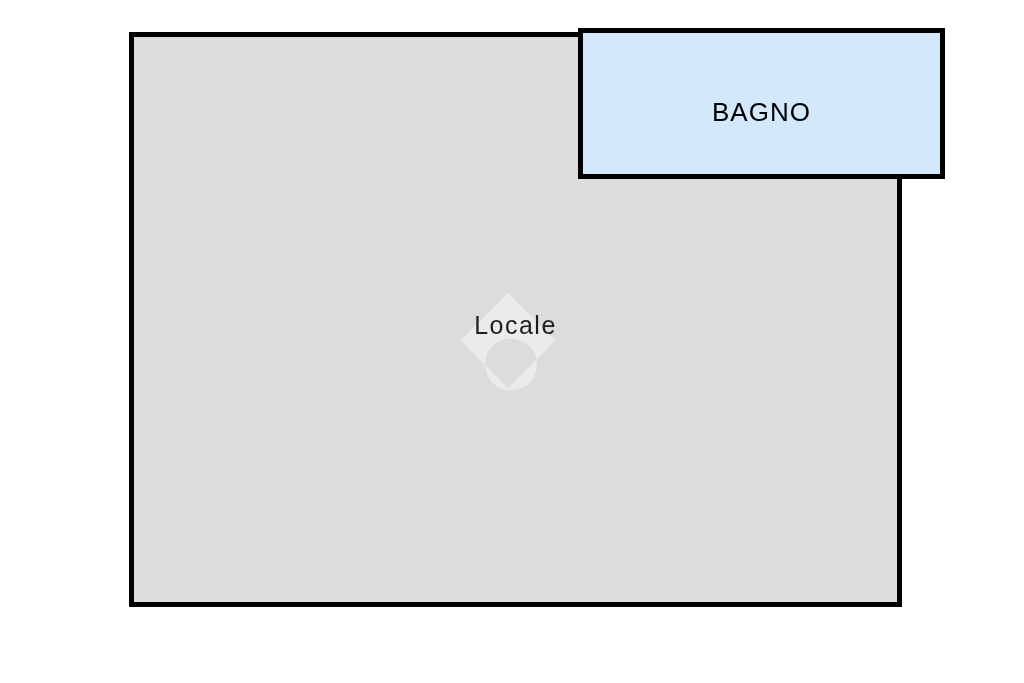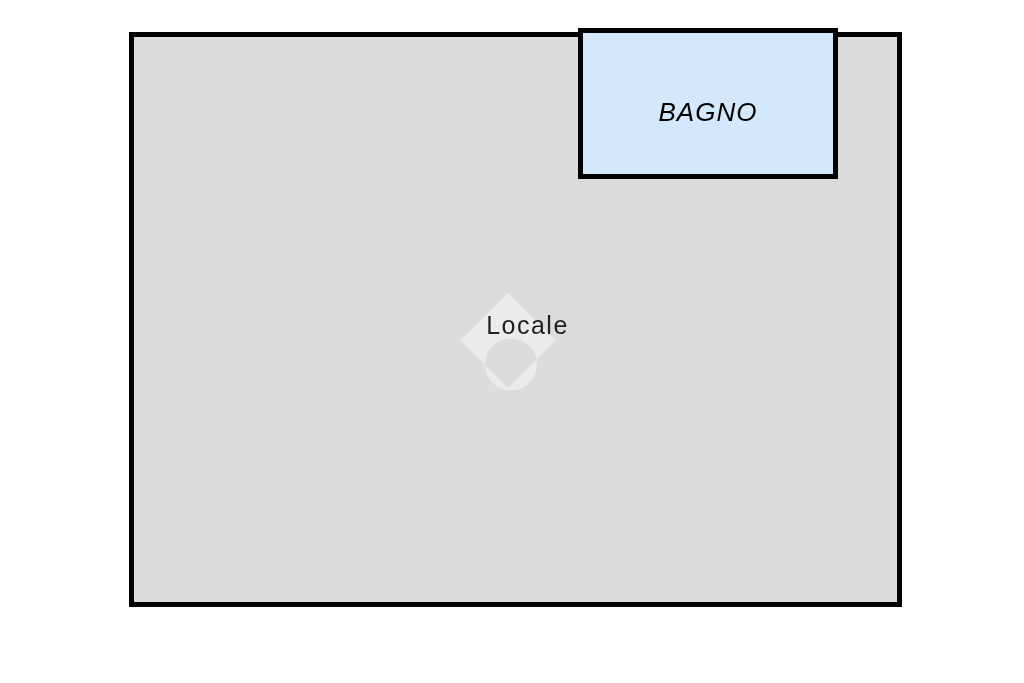--- a/index.html
+++ b/index.html
@@ -21,23 +21,22 @@
   }
   .room-locale {
     left: 129px;
     top: 32px;
     width: 773px;
     height: 575px;
   }
   .room-bagno {
     left: 578px;
     top: 28px;
-    width: 260px;
+    width: 367px;
     height: 151px;
-    font-style: italic;
   }
   .watermark-svg {
     position: absolute;
     left: 0;
     top: 0;
     width: 1024px;
     height: 683px;
     pointer-events: none;
   }
   .label-locale {
@@ -70,21 +69,21 @@
 
 <div class="canvas" style="background-color: rgb(255, 255, 255);">
 
   <div class="room room-locale" style="background-color: rgb(220, 220, 220);"></div>
 
   <svg class="watermark-svg" viewBox="0 0 1024 683" xmlns="http://www.w3.org/2000/svg" aria-hidden="true">
     <path fill-rule="evenodd" d="M508 293 L555.5 340.5 L508 388 L460.5 340.5 Z
              M485 364.5 a26 26 0 1 0 52 0 a26 26 0 1 0 -52 0 Z" style="fill: rgb(235, 235, 235);"></path>
   </svg>
 
-  <div class="room room-locale" style="border-color: transparent; background: transparent; pointer-events: none; margin-left: 12px;">
+  <div class="room room-locale" style="border-color: transparent; background: transparent; pointer-events: none;">
     <span class="label-locale" style="color: rgb(31, 31, 31);">Locale</span>
   </div>
 
   <div class="room room-bagno" style="background-color: rgb(212, 232, 251);">
     <span class="label-bagno" style="color: rgb(0, 0, 0);">BAGNO</span>
   </div>
 
 </div>
 
 </body></html>

